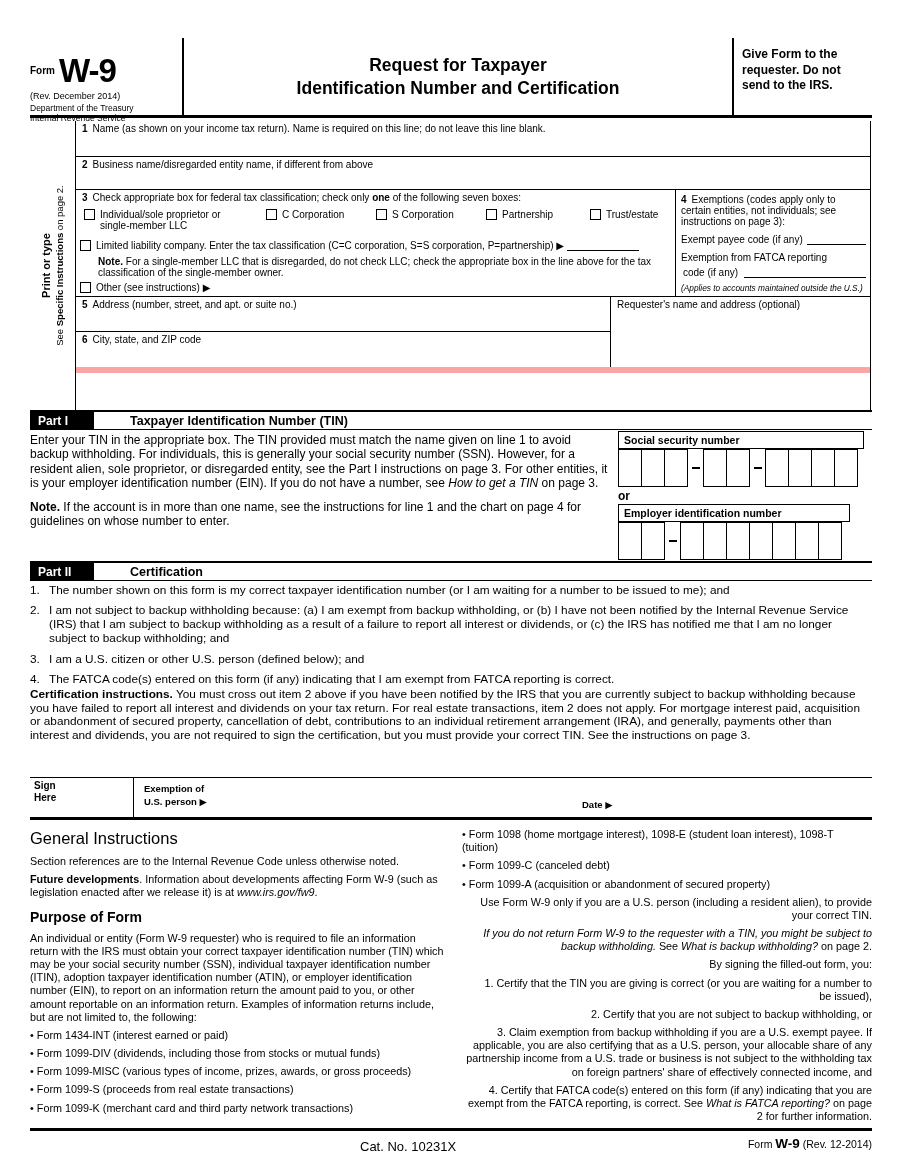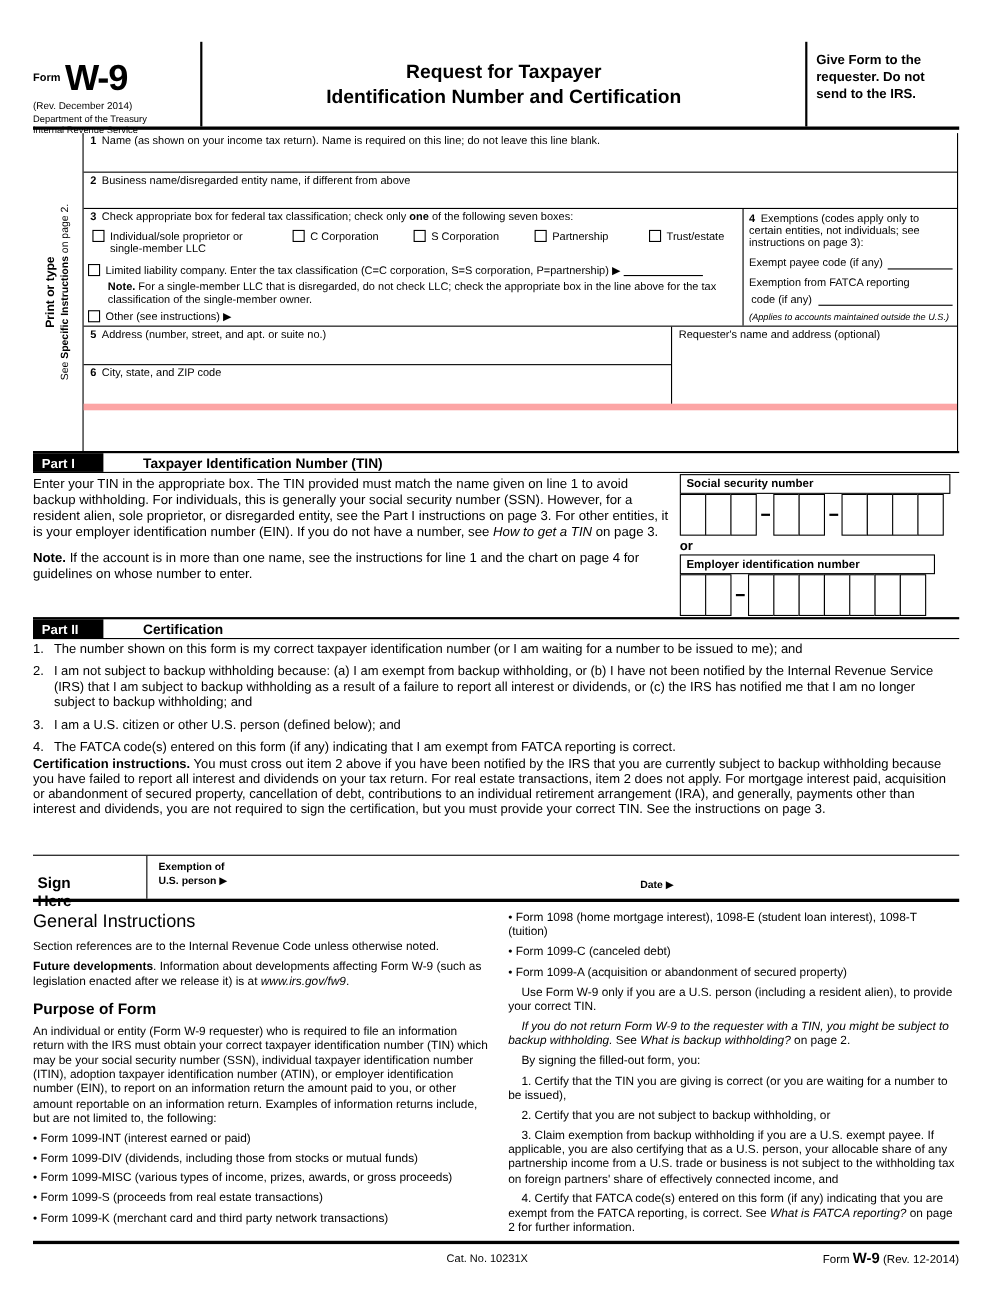--- a/index.html
+++ b/index.html
@@ -66,40 +66,40 @@
   .einlabel { position:absolute; left:618px; top:504px; width:232px; height:18px; border:1px solid #000; font-weight:bold; font-size:10.5px; padding:2px 0 0 5px; }
 
   
   .p2body { position:absolute; left:30px; top:583px; width:842px; font-size:11.8px; line-height:1.2; }
   .p2intro { margin-bottom:5px; }
   .c-item { display:flex; margin-bottom:6px; }
   .c-item .num { width:19px; flex:none; }
   .certpara { margin-top:2px; line-height:1.16; }
 
   .signblock { position:absolute; left:30px; top:777px; width:842px; height:43px; border-top:1px solid #000; border-bottom:3px solid #000; }
-  .signhere { position:absolute; left:4px; top:16px; font-weight:bold; font-size:14px; line-height:1.2; }
+  .signhere { position:absolute; left:4px; top:2px; font-weight:bold; font-size:10px; line-height:1.2; }
   .signdiv { position:absolute; left:103px; top:0; bottom:0; border-left:1px solid #000; }
   .siglabel { position:absolute; left:114px; top:5px; font-weight:bold; font-size:9.5px; line-height:1.35; }
   .datelabel { position:absolute; left:552px; top:21px; font-weight:bold; font-size:9.5px; }
   .sigzone { position:absolute; left:210px; top:4px; width:330px; bottom:2px; }
   .datezone { position:absolute; left:600px; top:4px; width:235px; bottom:2px; }
 
   
   .col { position:absolute; top:828px; font-size:10.8px; line-height:1.22; }
   .col-l { left:30px; width:416px; }
   .col-r { left:462px; width:410px; }
   .col h1 { font-size:16.5px; font-weight:normal; margin-bottom:7px; }
   .col h2 { font-size:14px; font-weight:bold; margin:9px 0 6px 0; }
   .col p { margin-bottom:5px; }
   .bullet::before { content:"• "; }
-  .ind { text-indent:12px; }
+  .ind { text-indent:12px;text-align:right; }
 
   
   .footrule { position:absolute; left:30px; top:1128px; width:842px; height:3px; background:#000; }
-  .cat { position:absolute; left:360px; top:1139px; font-size:10px;margin-left:46px; }
+  .cat { position:absolute; left:360px; top:1139px; font-size:13px; }
   .formref { position:absolute; right:30px; top:1136px; font-size:10.5px; text-align:right; }
   .formref .n { font-weight:bold; font-size:13.5px; }
 </style>
 </head>
 <body>
 
 <div class="page">
 
   <div class="header">
     <div class="h-left">
@@ -283,21 +283,21 @@
     <div class="datelabel">Date ▶</div>
     <div class="datezone"></div>
   </div>
 
   <div class="col col-l">
     <h1>General Instructions</h1>
     <p>Section references are to the Internal Revenue Code unless otherwise noted.</p>
     <p><b>Future developments</b><span>. Information about developments affecting Form W-9 (such as legislation enacted after we release it) is at </span><span class="it">www.irs.gov/fw9</span><span>.</span></p>
     <h2>Purpose of Form</h2>
     <p>An individual or entity (Form W-9 requester) who is required to file an information return with the IRS must obtain your correct taxpayer identification number (TIN) which may be your social security number (SSN), individual taxpayer identification number (ITIN), adoption taxpayer identification number (ATIN), or employer identification number (EIN), to report on an information return the amount paid to you, or other amount reportable on an information return. Examples of information returns include, but are not limited to, the following:</p>
-    <p class="bullet">Form 1099-INT (interest earned or paid)</p>
+    <p class="bullet">Form 1434-INT (interest earned or paid)</p>
     <p class="bullet">Form 1099-DIV (dividends, including those from stocks or mutual funds)</p>
     <p class="bullet">Form 1099-MISC (various types of income, prizes, awards, or gross proceeds)</p>
     <p class="bullet">Form 1099-S (proceeds from real estate transactions)</p>
     <p class="bullet">Form 1099-K (merchant card and third party network transactions)</p>
   </div>
 
   <div class="col col-r">
     <p class="bullet">Form 1098 (home mortgage interest), 1098-E (student loan interest), 1098-T (tuition)</p>
     <p class="bullet">Form 1099-C (canceled debt)</p>
     <p class="bullet">Form 1099-A (acquisition or abandonment of secured property)</p>

